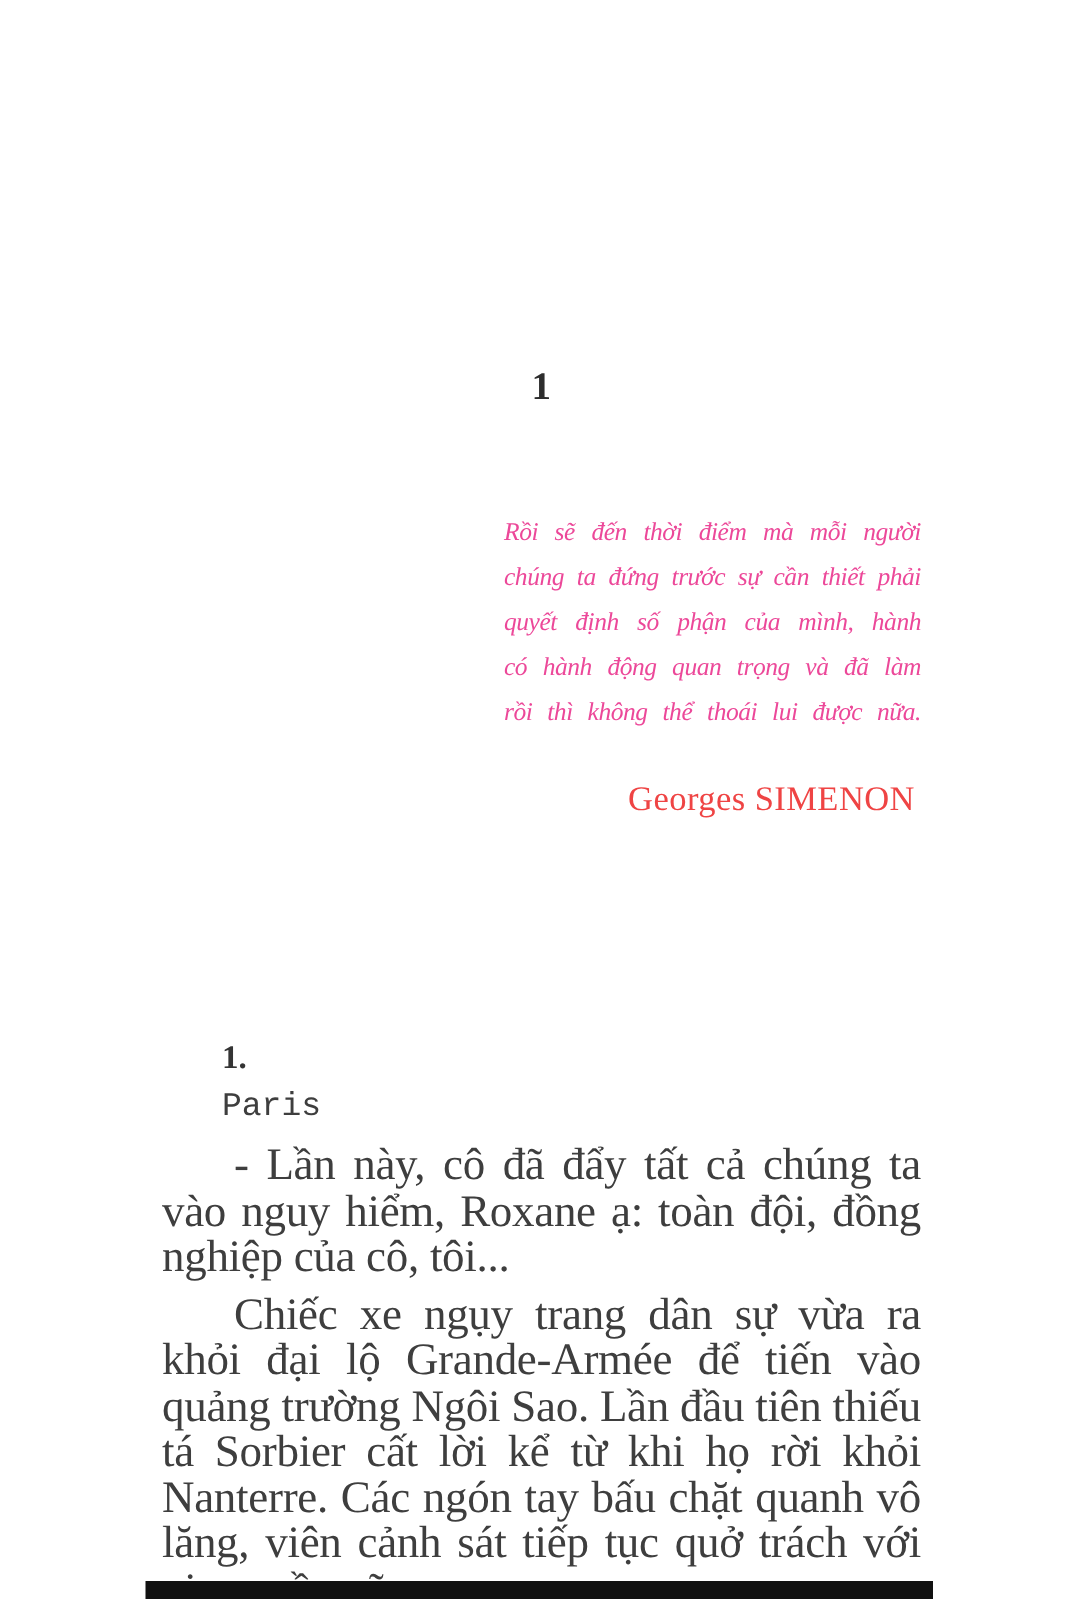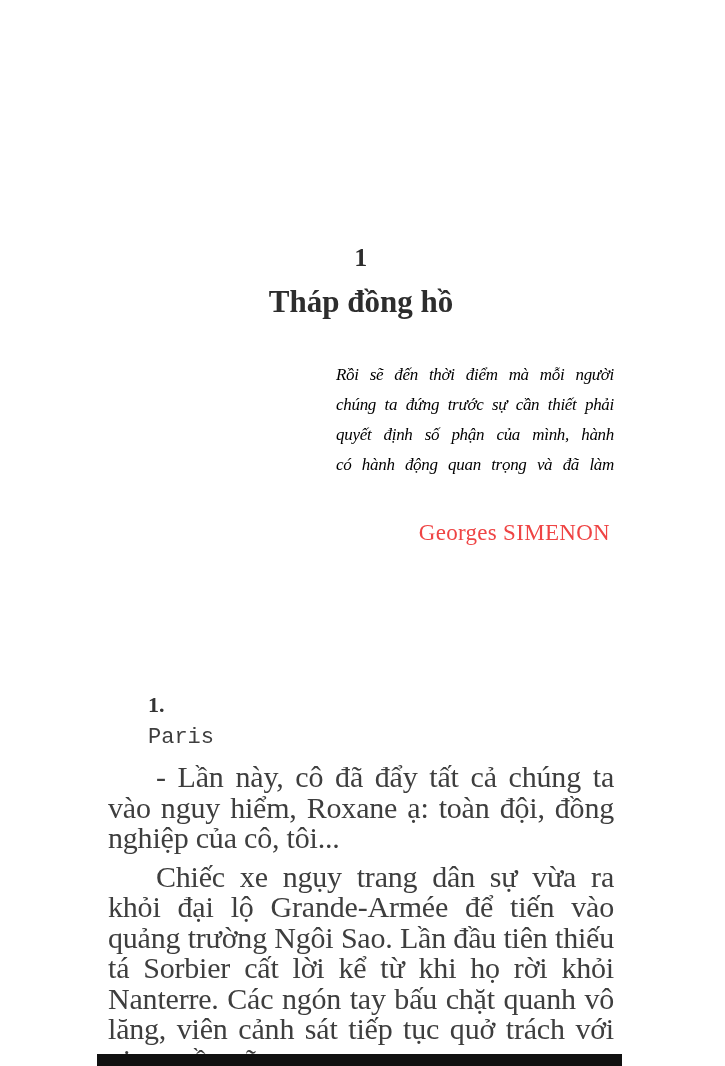--- a/index.html
+++ b/index.html
@@ -33,23 +33,23 @@
   .chapter-title {
     margin-top: 10px;
     font-size: 31px;
     font-weight: bold;
     line-height: 36px;
   }
   
   .epigraph {
     position: absolute;
     left: 336px;
-    top: 360px;
+    top: 340px;
     width: 278px;
-    color: #000000;
+    color: #ec4899;
   }
   .epigraph-line {
     font-style: italic;
     font-size: 17px;
     letter-spacing: -0.3px;
     line-height: 30px;
     white-space: nowrap;
     text-align: justify;
     text-align-last: justify;
   }
@@ -101,28 +101,28 @@
     background: #111111;
   }
 </style>
 </head>
 <body>
 
 <div class="page">
 
   <div class="chapter-head">
     <div class="chapter-number">1</div>
-    <div class="chapter-title">Tháp đồng hồ</div>
   </div>
 
   <div class="epigraph">
     <div class="epigraph-line">Rồi sẽ đến thời điểm mà mỗi người</div>
     <div class="epigraph-line">chúng ta đứng trước sự cần thiết phải</div>
     <div class="epigraph-line">quyết định số phận của mình, hành</div>
     <div class="epigraph-line">có hành động quan trọng và đã làm</div>
+    <div class="epigraph-line">rồi thì không thể thoái lui được nữa.</div>
   </div>
 
   <div class="attribution">Georges SIMENON</div>
 
   <div class="body-block">
     <div class="section-number">1.</div>
     <div class="location-line">Paris</div>
     <p class="paragraph">- Lần này, cô đã đẩy tất cả chúng ta vào nguy hiểm, Roxane ạ: toàn đội, đồng nghiệp của cô, tôi...</p>
     <p class="paragraph">Chiếc xe ngụy trang dân sự vừa ra khỏi đại lộ Grande-Armée để tiến vào quảng trường Ngôi Sao. Lần đầu tiên thiếu tá Sorbier cất lời kể từ khi họ rời khỏi Nanterre. Các ngón tay bấu chặt quanh vô lăng, viên cảnh sát tiếp tục quở trách với giọng sầu não.</p>
   </div>

